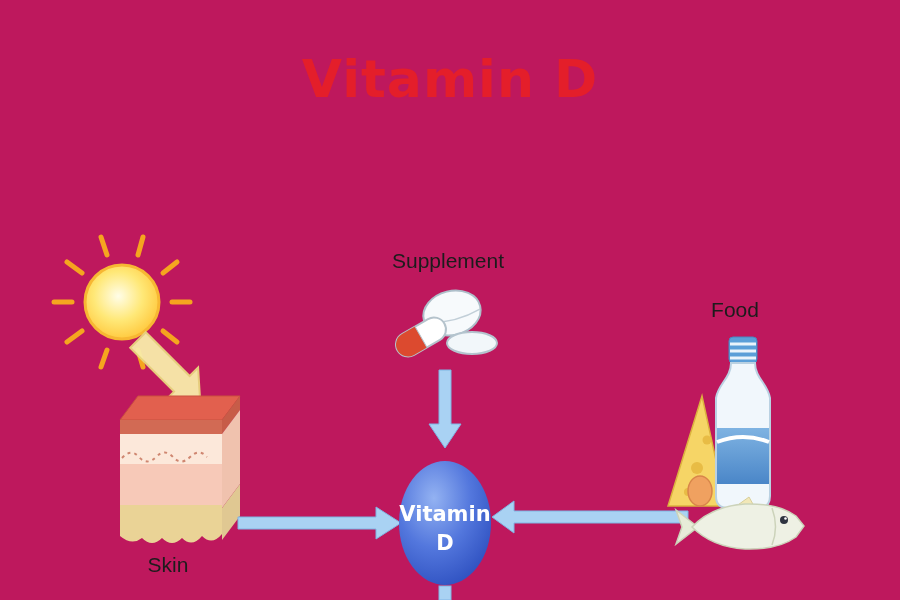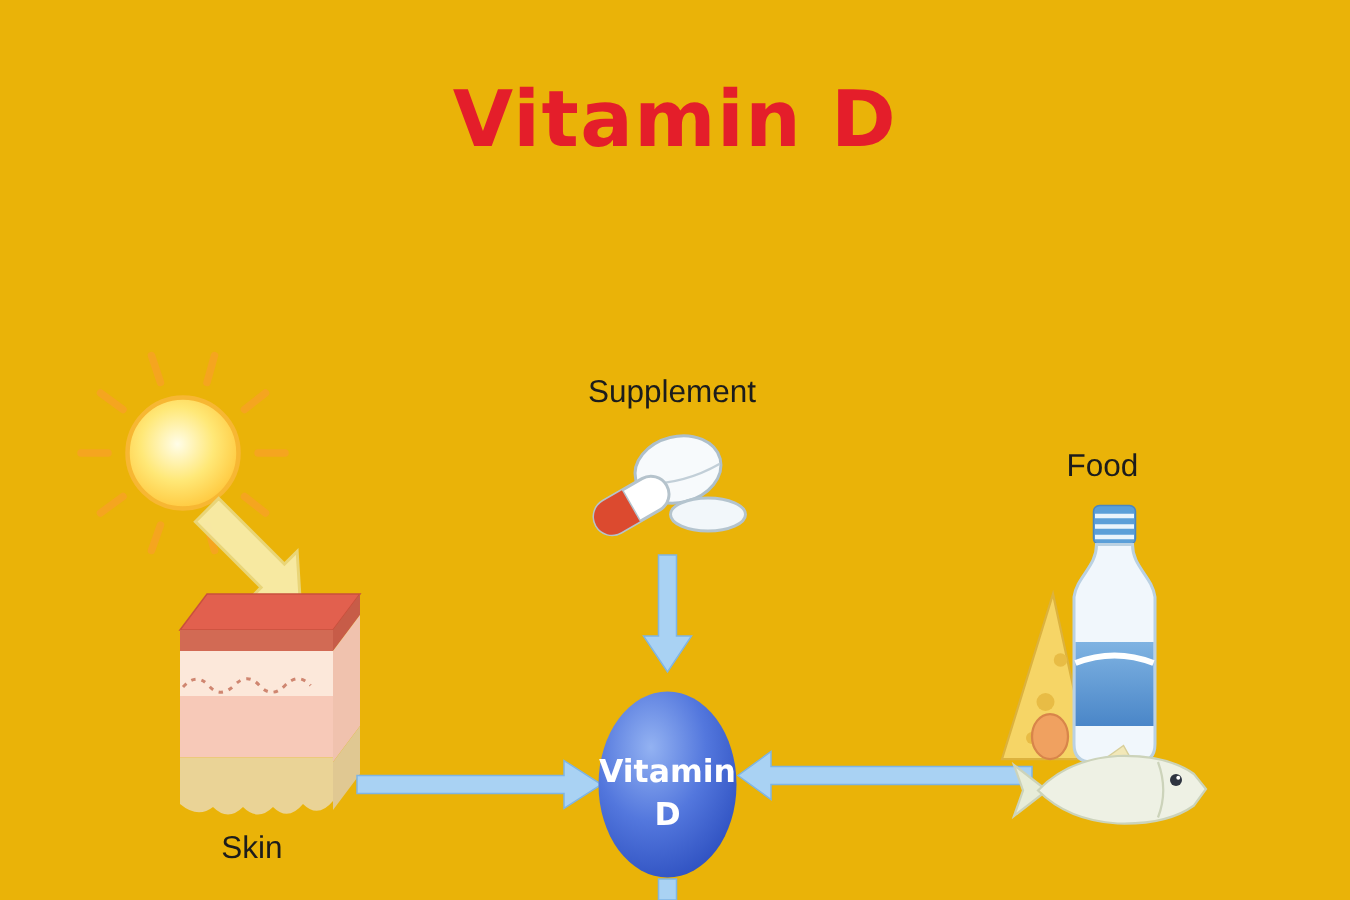--- a/index.html
+++ b/index.html
@@ -1,17 +1,17 @@
 <!DOCTYPE html>
 <html style="--title-red: #e41e2a; --arrow-blue: #a9d2f3; --arrow-blue-stroke: #7fb5e4; --node-blue-dark: #2a4cbd; --sun-orange: #f5a51f; --cheese-yellow: #f6d566; --capsule-red: #dc4a2f;"><head>
 <meta charset="utf-8">
 <style>
   html,body{margin:0;padding:0;background:#ffffff;}
   .canvas{
-    position:relative;width:900px;height:600px;background:#eab308;overflow:hidden;
+    position:relative;width:900px;height:600px;background:#be185d;overflow:hidden;
     font-family:"Liberation Sans",sans-serif;
   }
   svg{display:block;}
   .title-text{
     font-family:"DejaVu Sans",sans-serif;font-weight:bold;font-size:52px;
     letter-spacing:1px;fill:var(--title-red,#e41e2a);
   }
   .label-text{
     font-family:"Liberation Sans",sans-serif;font-size:21px;fill:#1c1c1c;
   }

